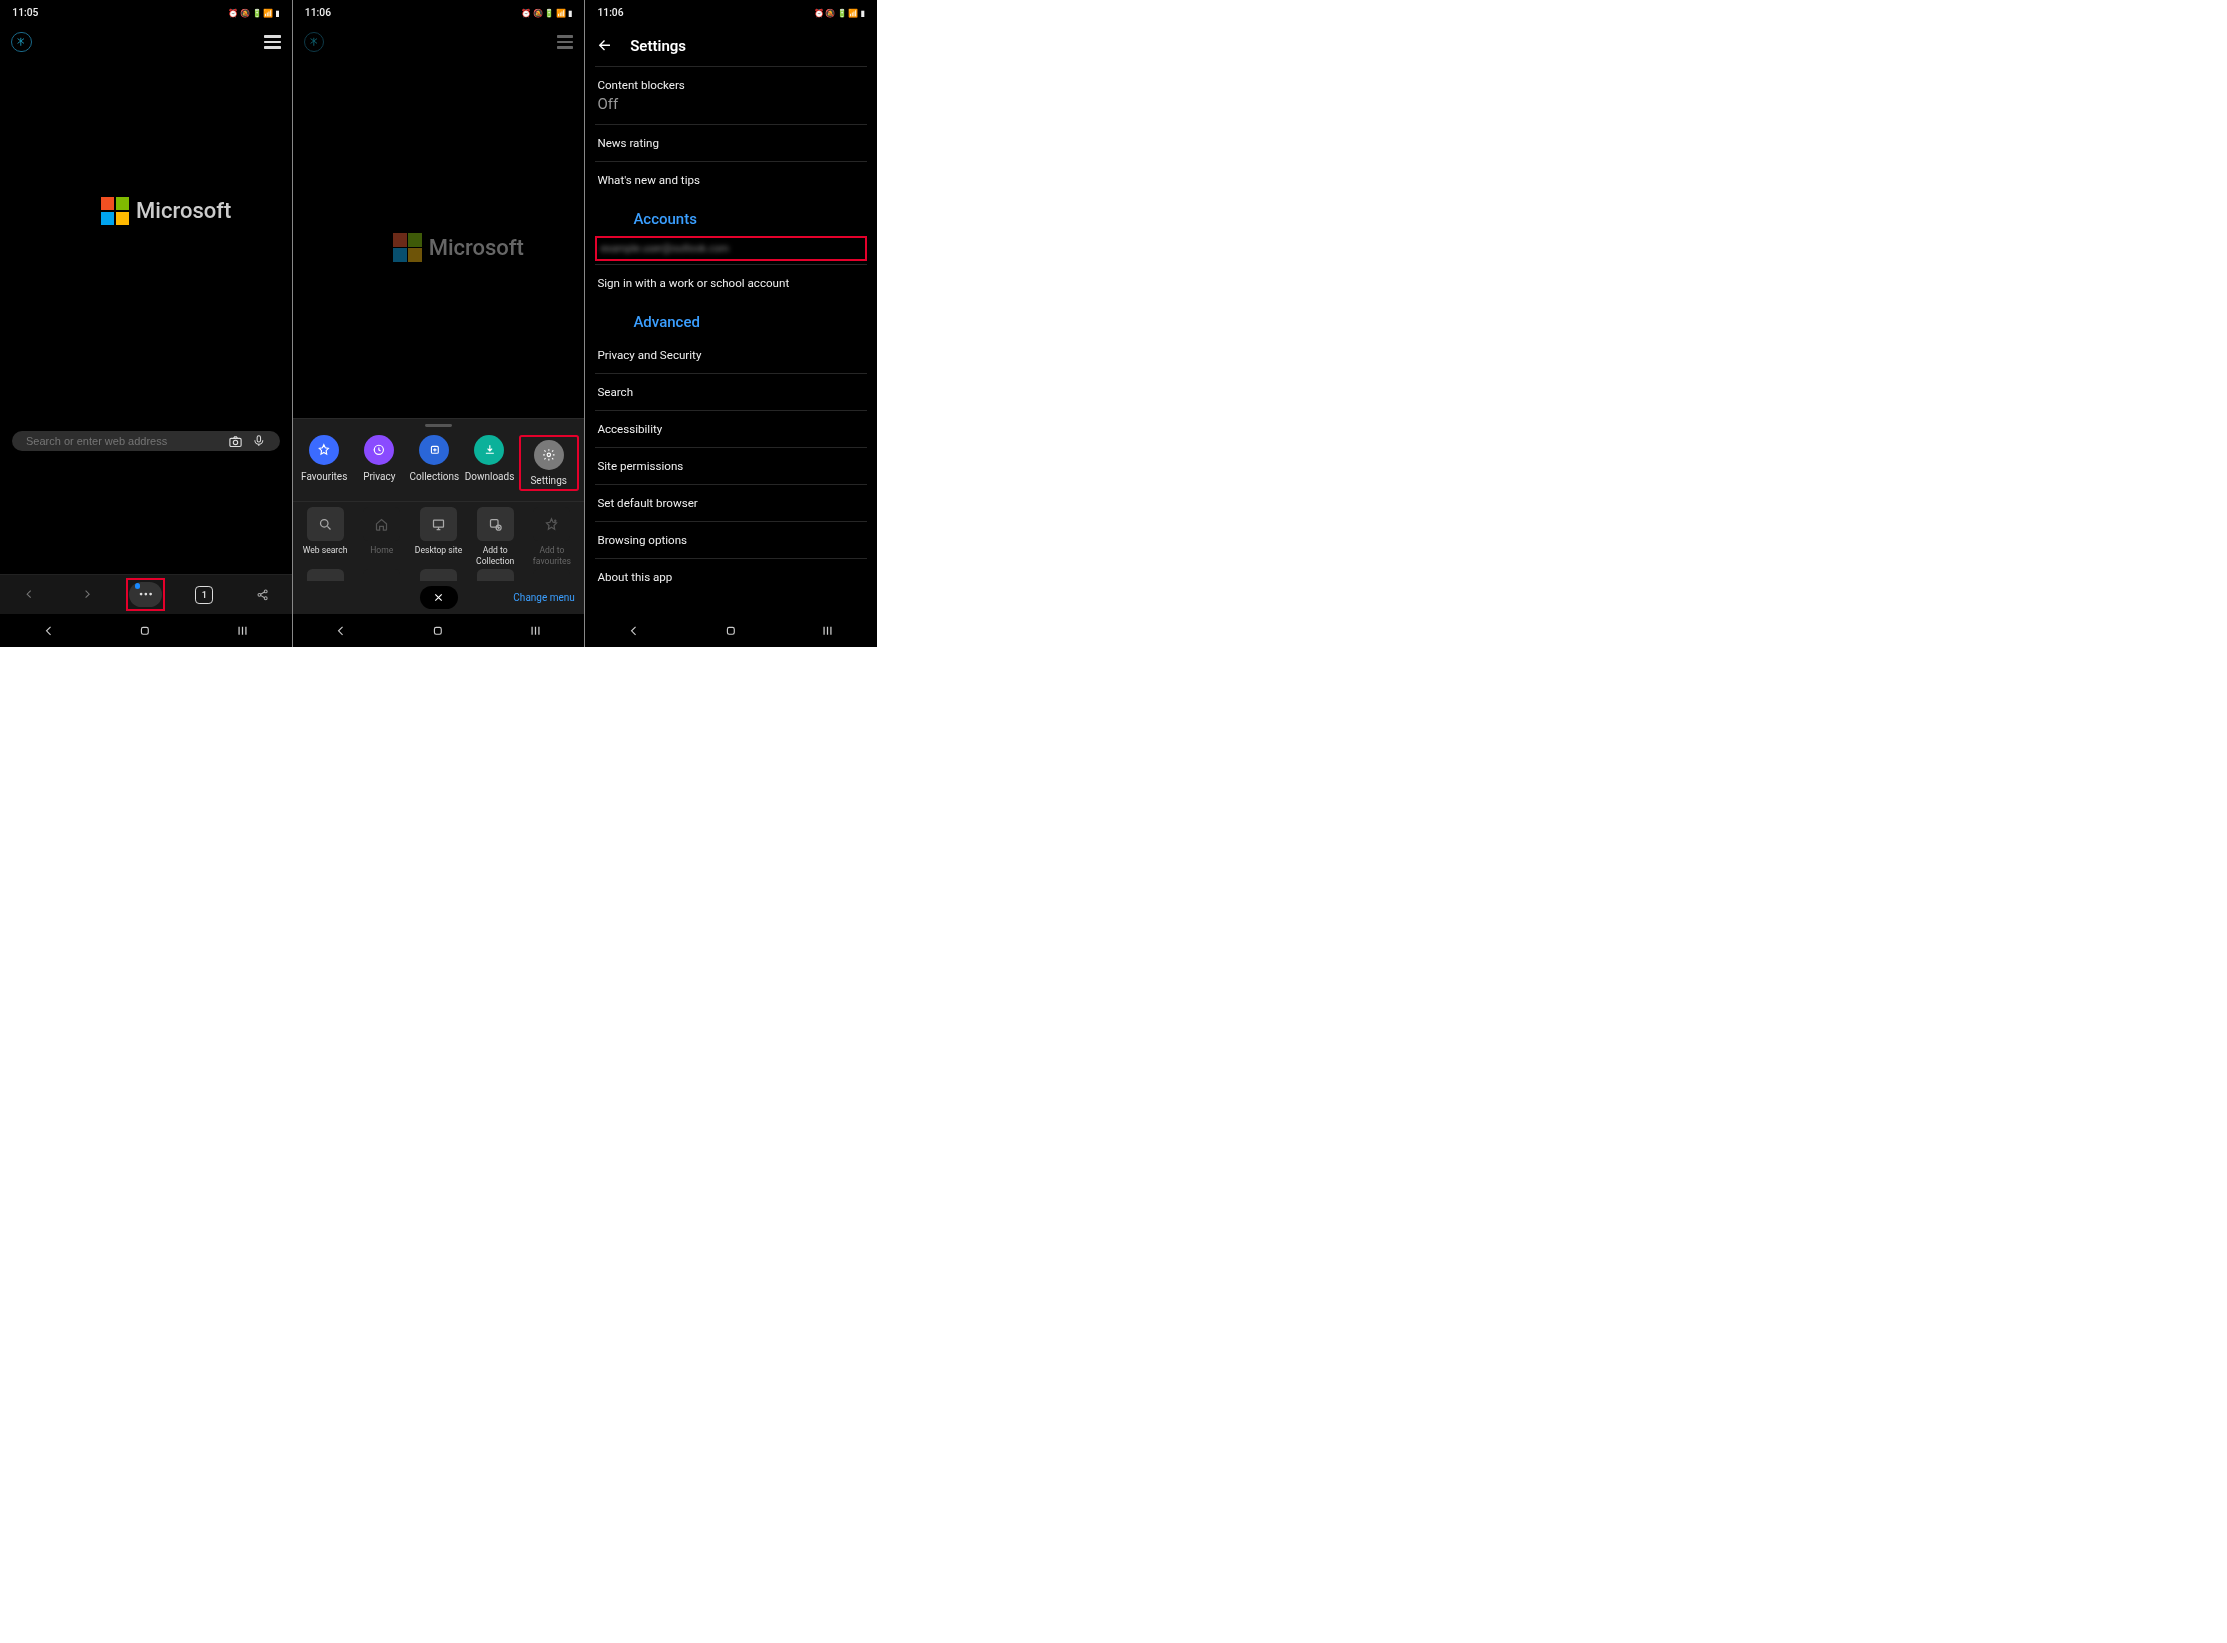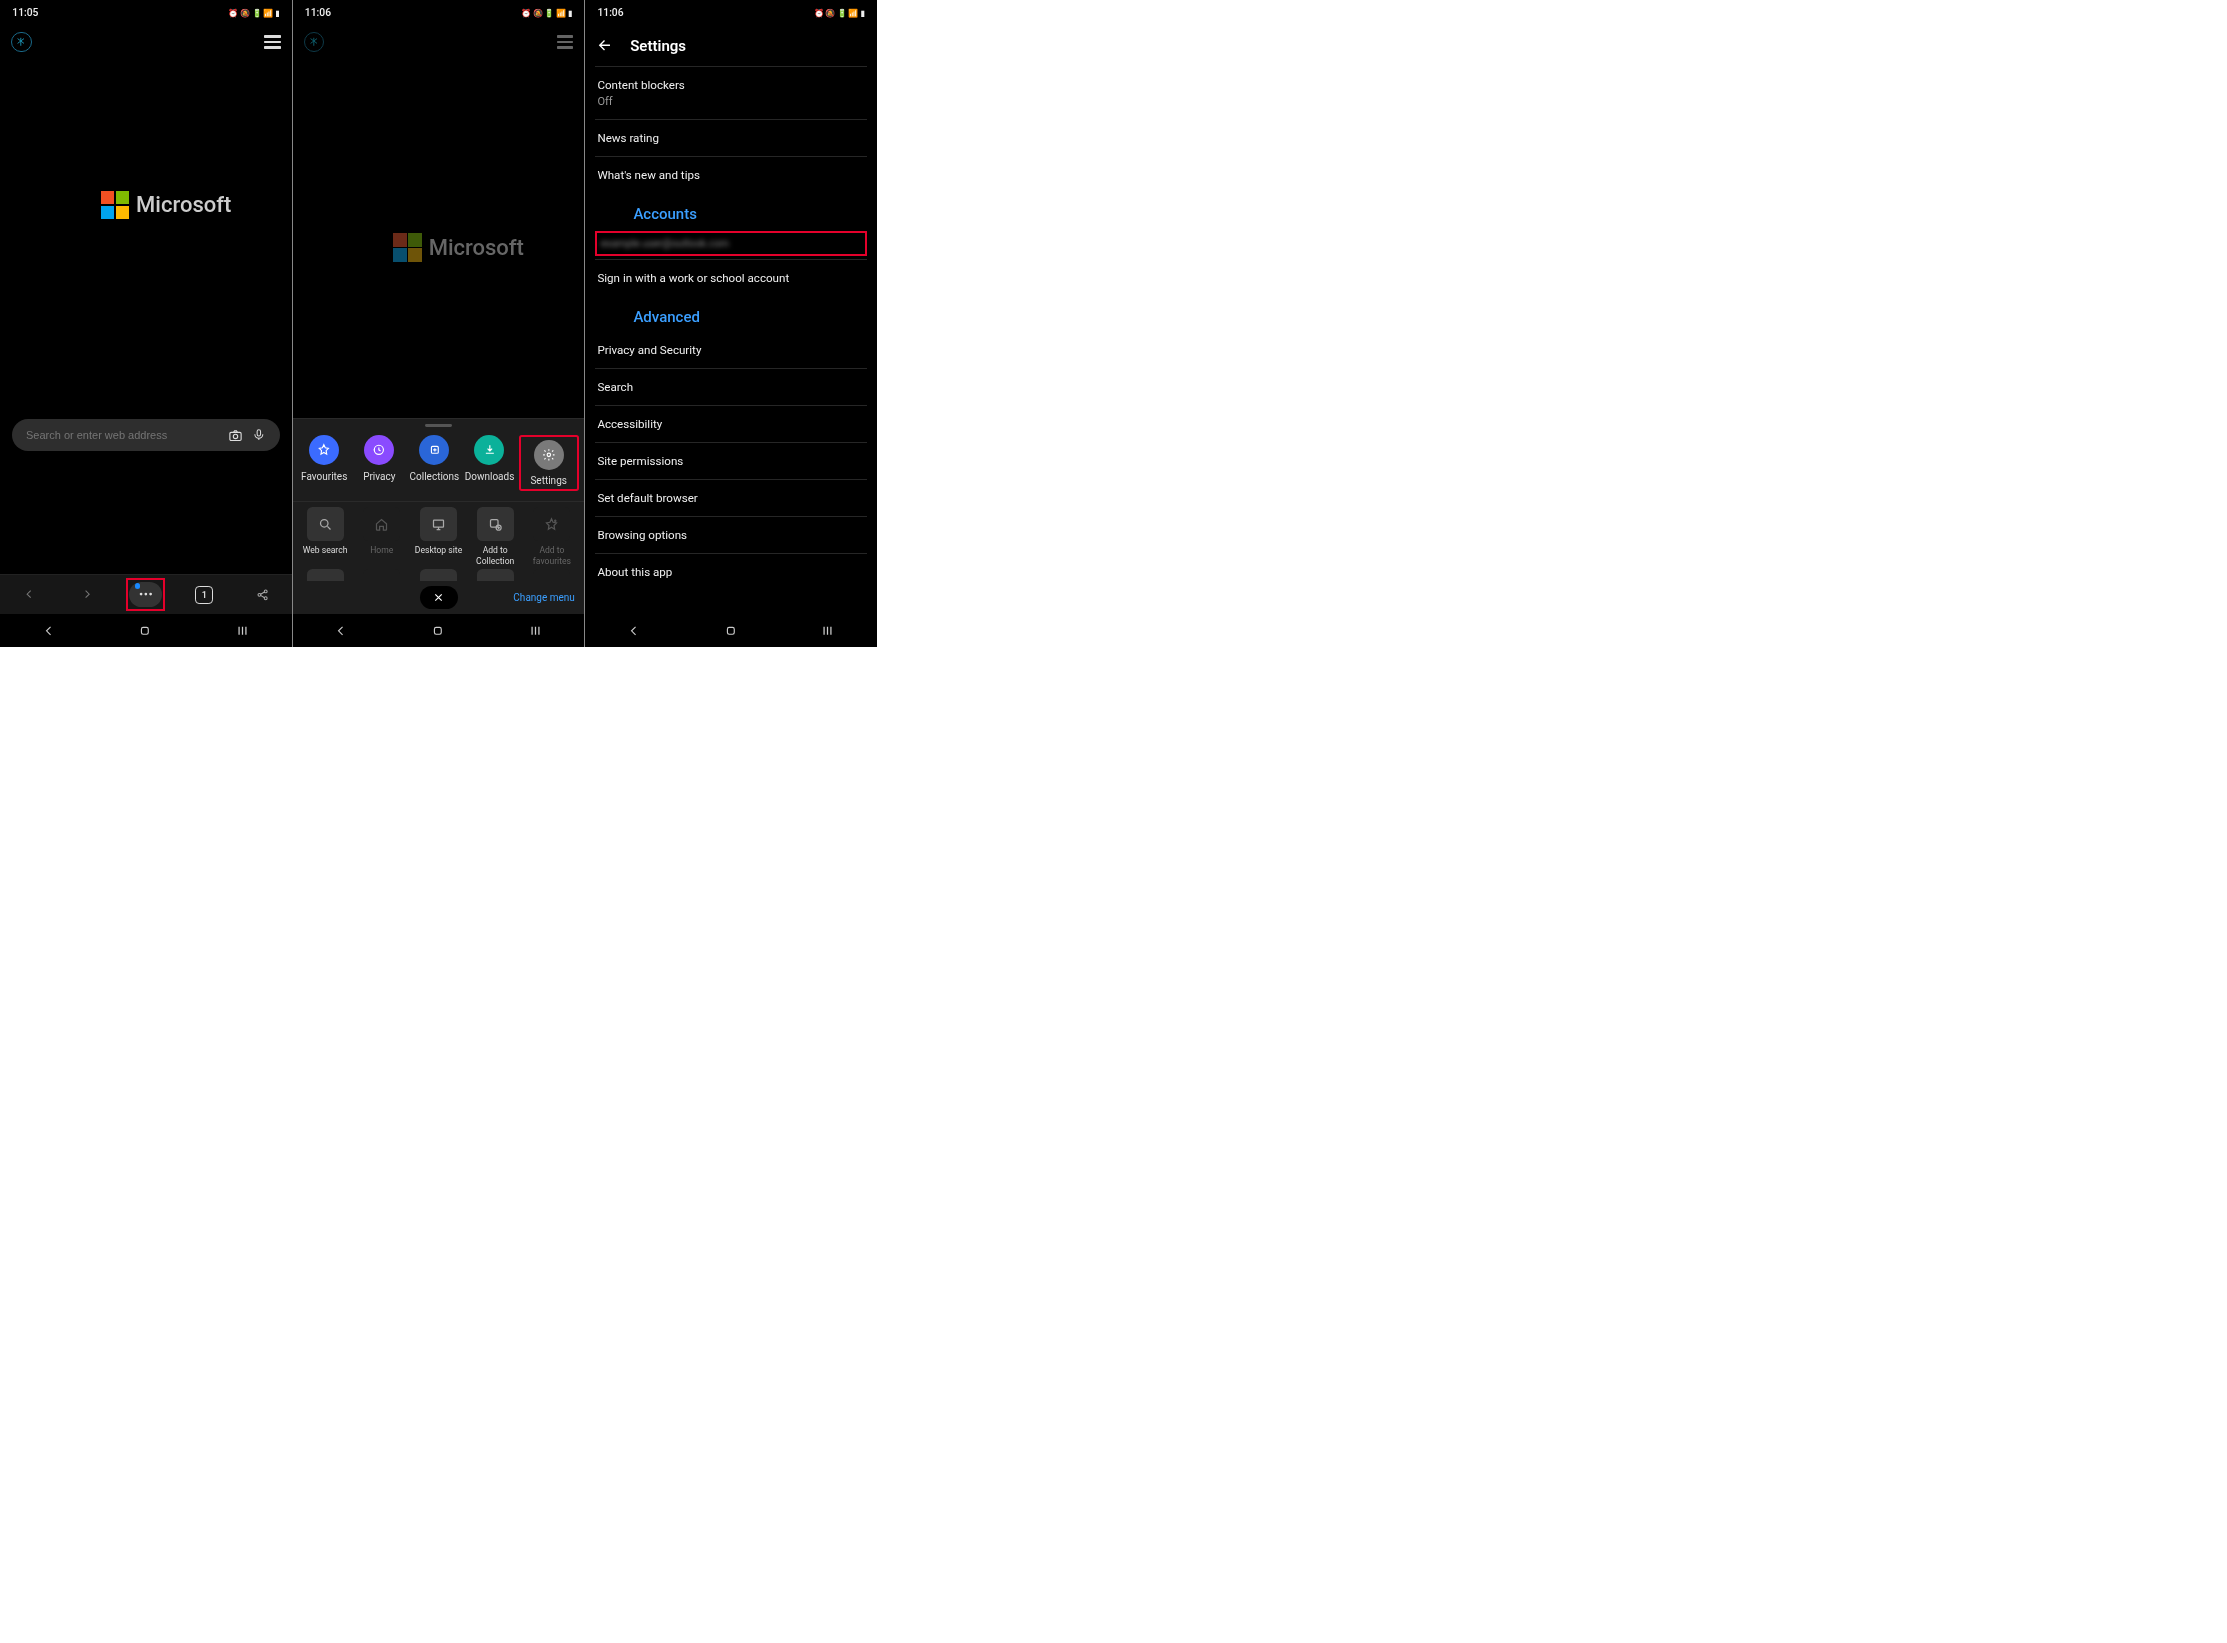--- a/index.html
+++ b/index.html
@@ -72,21 +72,21 @@
   .ms-squares {
     display: grid; grid-template-columns: 13.7px 13.7px; grid-template-rows: 13.7px 13.7px; gap: 1.4px;
   }
   .sq1{background:#f25022}.sq2{background:#7fba00}.sq3{background:#00a4ef}.sq4{background:#ffb900}
   .ms-text { font-size: 22px; color: #ccc; font-weight: 500; }
   .ms-text.dim { color: #666; }
   .logo-area.dim .sq1{background:#6b2a18}.logo-area.dim .sq2{background:#3e5a08}.logo-area.dim .sq3{background:#084f6e}.logo-area.dim .sq4{background:#6e5408}
   
   .searchbar {
     margin: 0 12.3px 123px 12.3px;
-    height: 32px;
+    height: 20px;
     background: #2e2e2e;
     border-radius: 18px;
     display: flex; align-items: center;
     padding: 0 13.7px;
     gap: 9.6px;
   }
   .searchbar input {
     flex: 1; background: none; border: none; outline: none;
     color: #bbb; font-size: 11px;
   }
@@ -145,21 +145,21 @@
   .redbox2{border:2.1px solid #e4002b;border-radius:2.7px;padding:2.7px 2.1px;}
   
   .settings-header{
     height:41px;display:flex;align-items:center;gap:16.4px;padding:0 12.3px;
   }
   .settings-title{font-size:15px;font-weight:600;}
   .settings-list{flex:1;overflow:hidden;padding:0 9.6px;}
   .srow{border-bottom:0.7px solid #262626;padding:11px 2.7px;}
   .srow.noborder{border-bottom:none;}
   .srow .t{font-size:11.6px;color:#f0f0f0;}
-  .srow .s{font-size:11px;color:#999;margin-top:2.7px;}
+  .srow .s{font-size:15px;color:#999;margin-top:2.7px;}
   .section-label{color:#3b9fff;font-size:15px;font-weight:500;padding:12.3px 2.7px 5.5px 2.7px;margin-left:36px;}
   .acct-red{border:2.1px solid #e4002b;padding:4.1px 4.1px;margin:2.7px 0;}
   .blurred{filter:blur(2.7px);color:#888;font-size:10.3px;}
   .back-arrow{font-size:16.4px;color:#fff;}
   svg { display:block; }
 </style>
 </head>
 <body>
 
 <div class="triptych">

